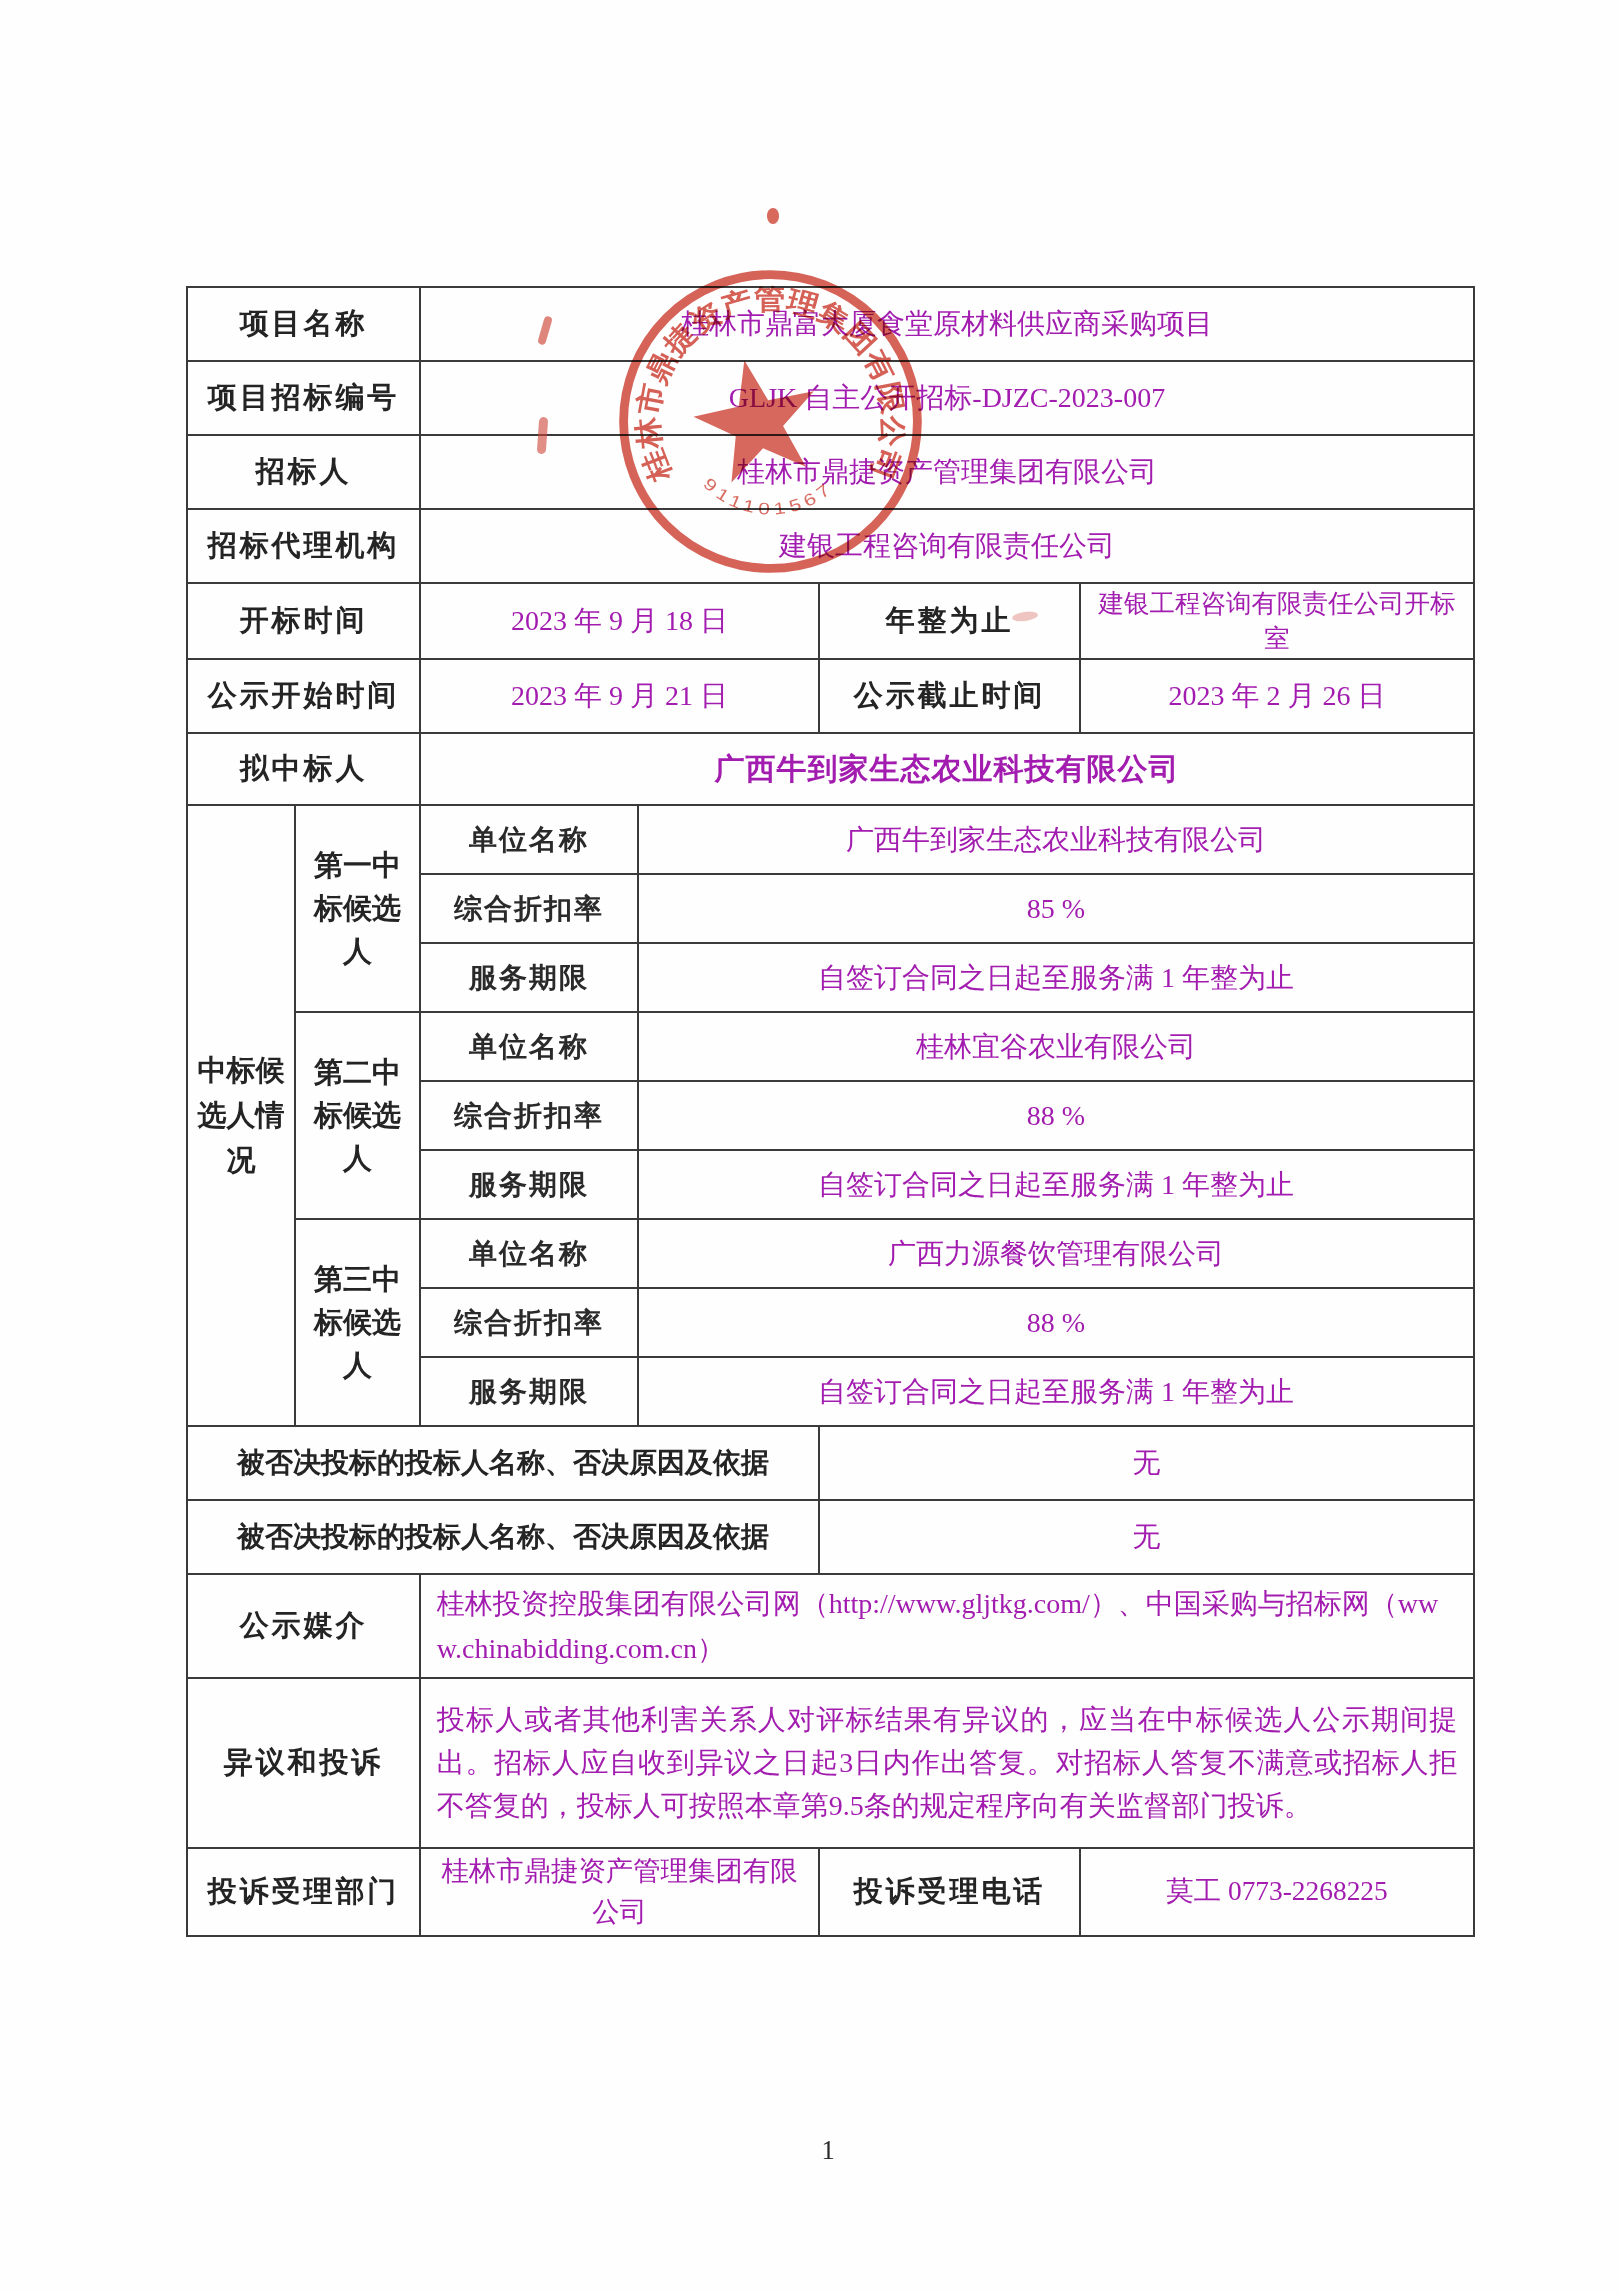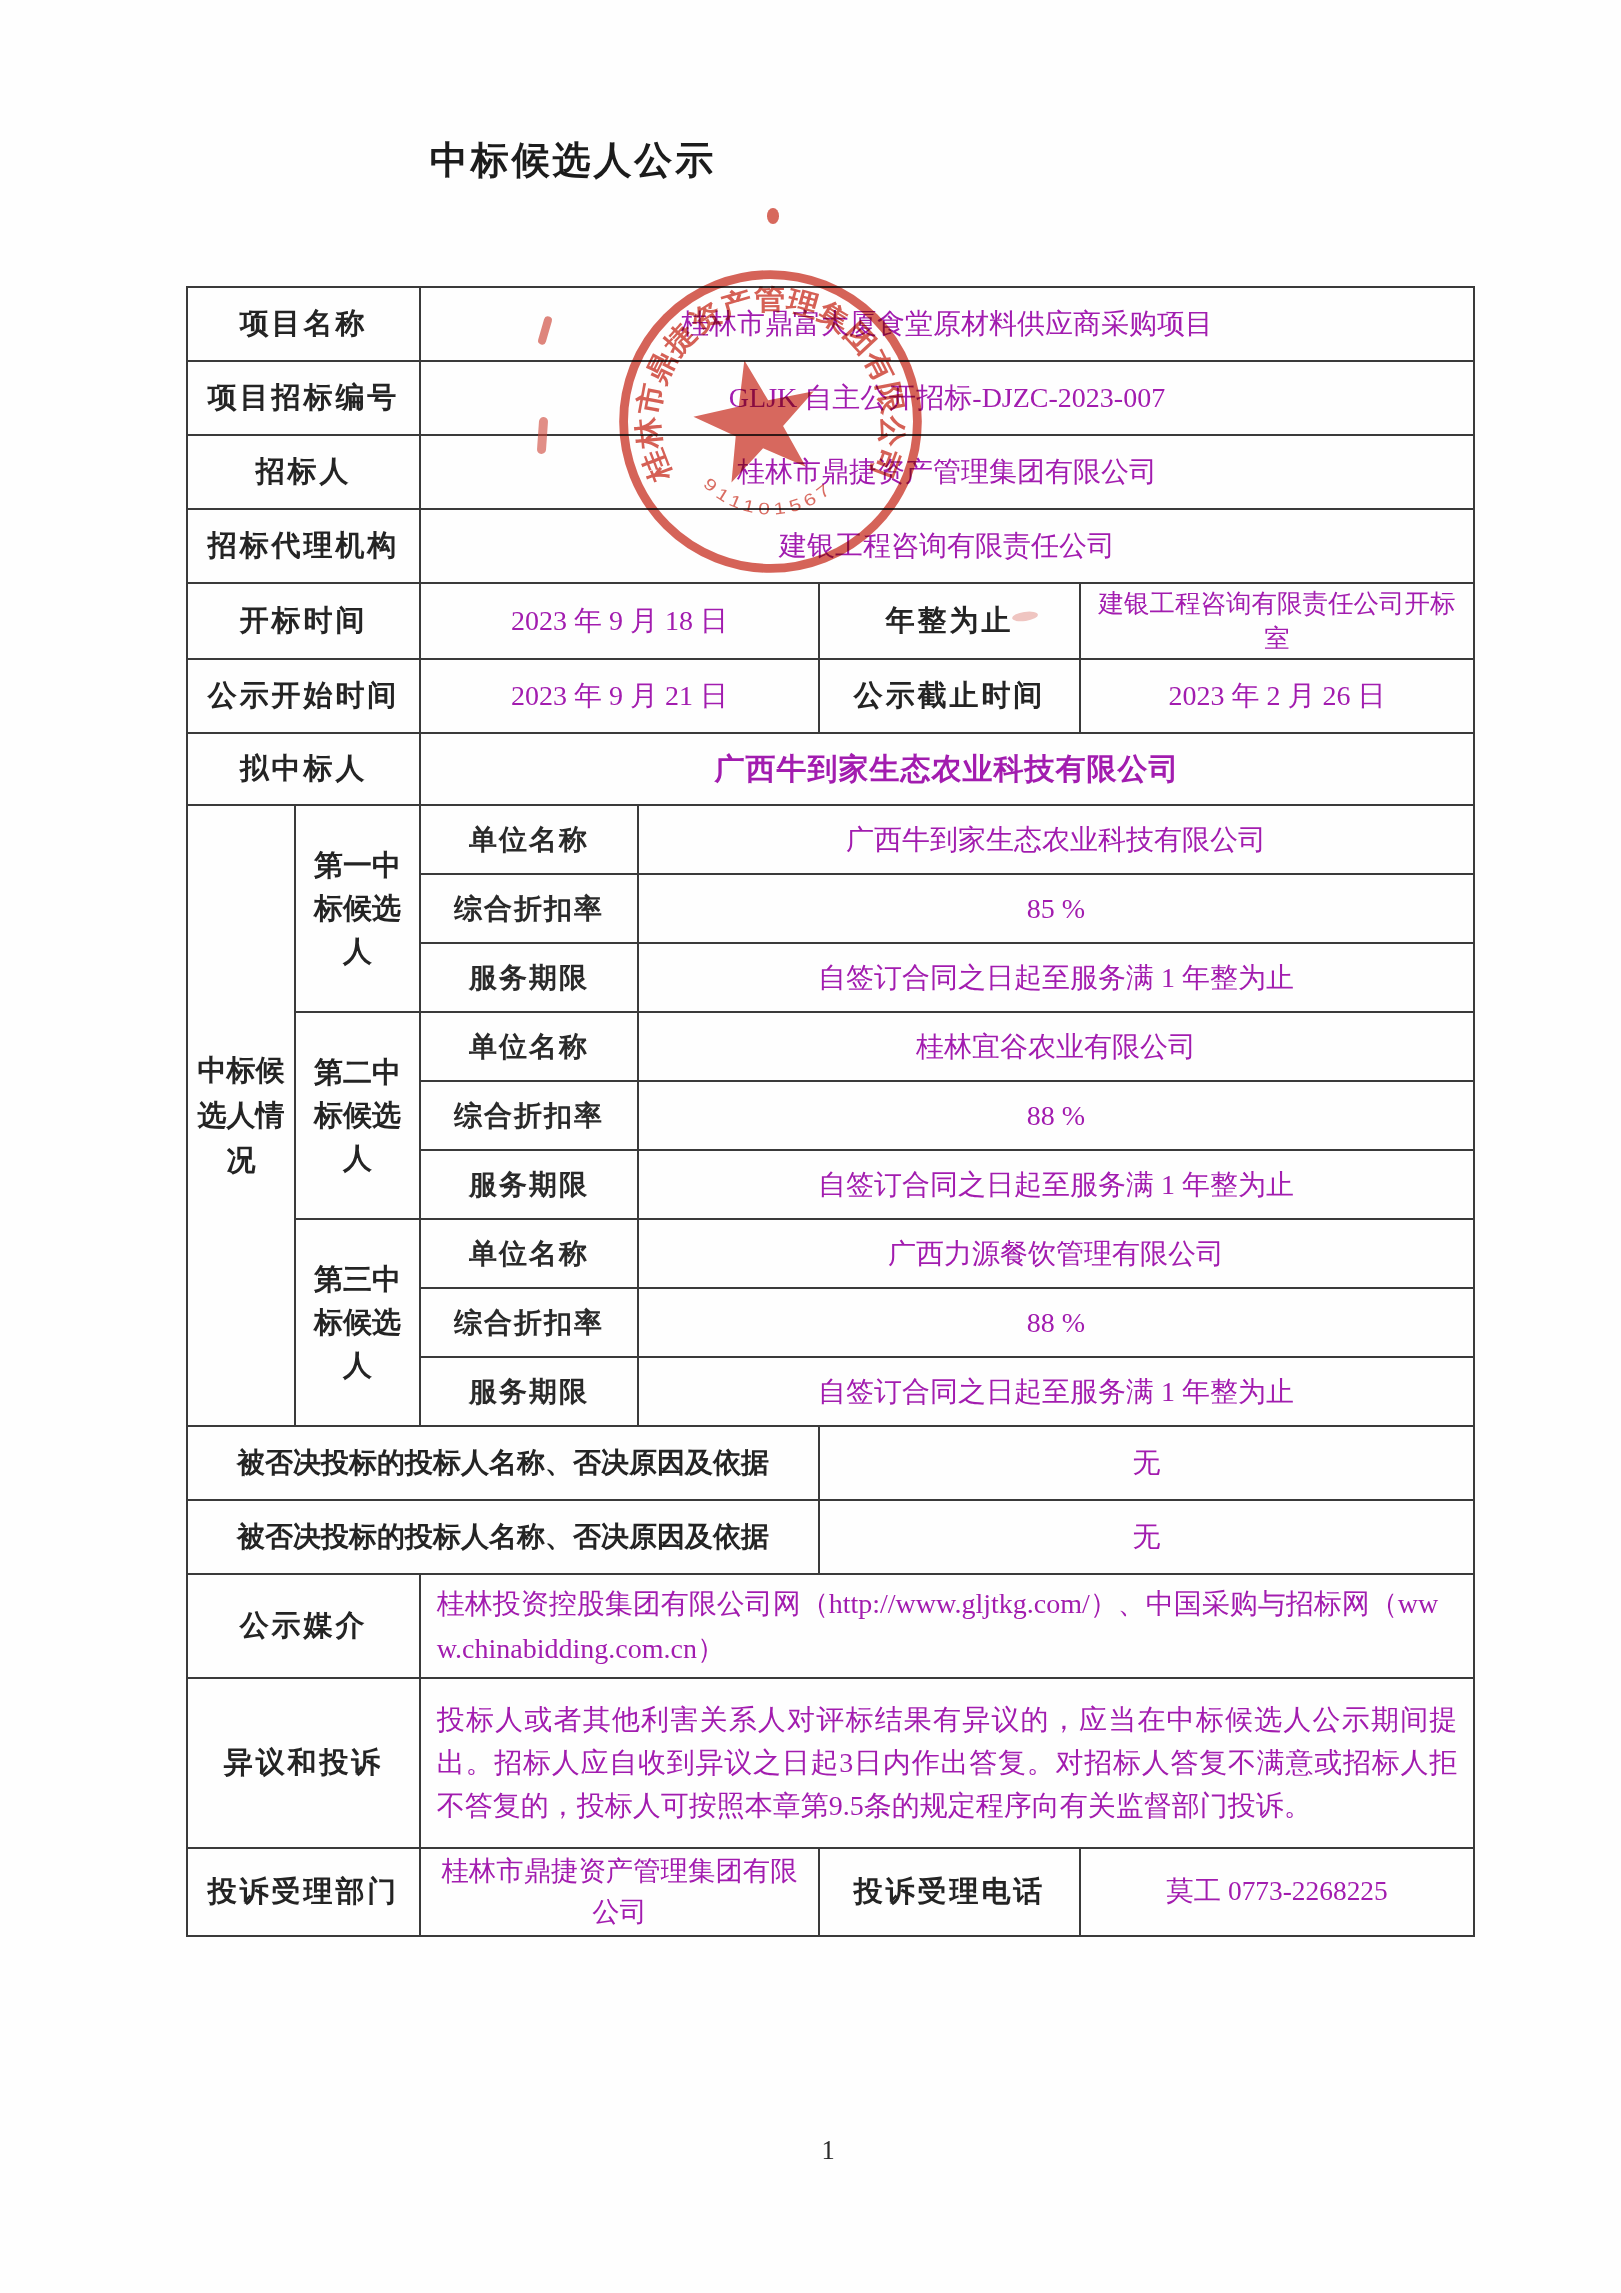--- a/index.html
+++ b/index.html
@@ -59,21 +59,20 @@
   .page-number{
     position:absolute;left:774px;top:2135px;width:108px;text-align:center;
     font-size:26.5px;color:#2a2a2a;
   }
 </style>
 </head>
 <body>
 
 <div class="page">
 
-  <div class="doc-title">中标候选人公示</div>
 
   <table class="main">
     <colgroup>
       <col style="width:108px">
         <col style="width:125px">
         <col style="width:218px">
       <col style="width:181px">
         <col style="width:261px">
         <col style="width:394px">
     </colgroup>

